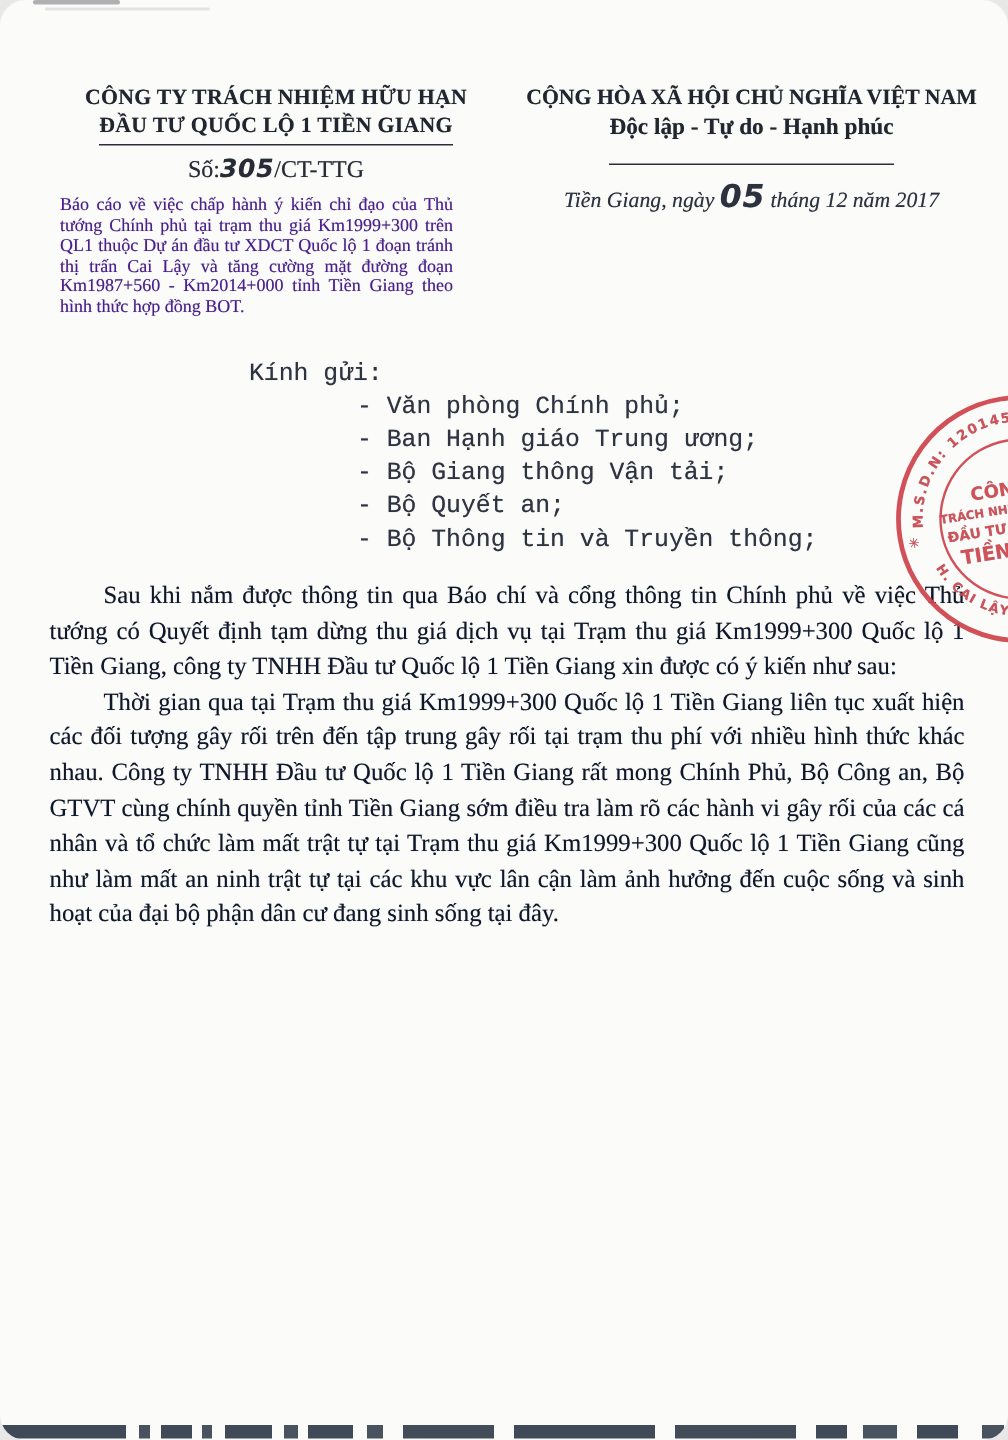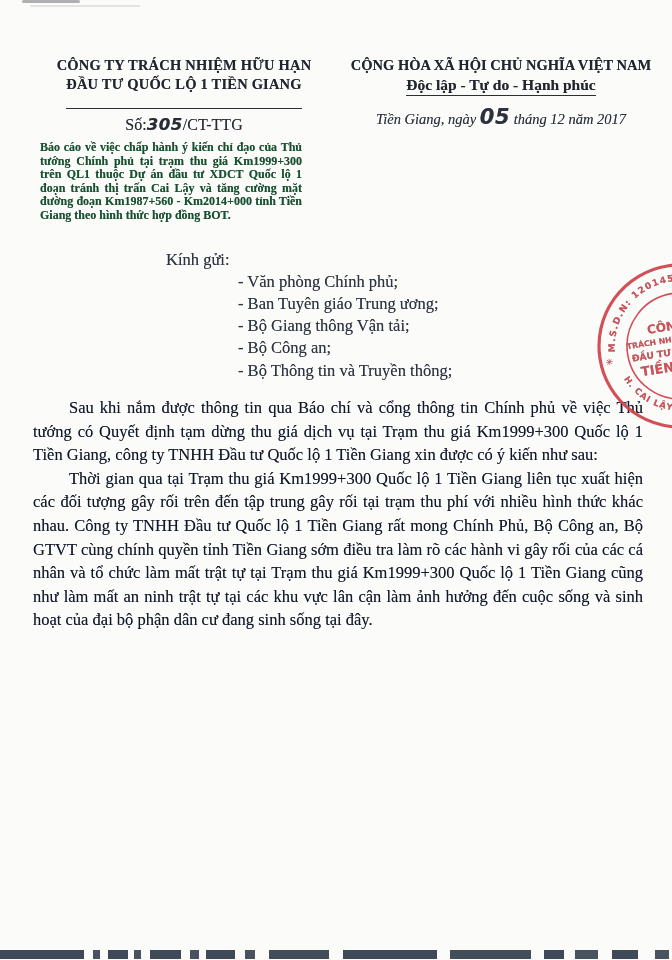--- a/index.html
+++ b/index.html
@@ -6,45 +6,46 @@
   html,body { background:#e8e8e8; }
   .page {
     position:relative;
     width:672px; height:960px;
     margin:0 auto;
     background:#fbfbf9;
     overflow:hidden;
     font-family:"Liberation Serif", serif;
     color:#2d3340;
     text-shadow:0 0 .5px rgba(45,51,64,.55);
+    border-radius:17px;
   }
   
   .smudge { position:absolute; left:22px; top:0; width:58px; height:3px;
     background:rgba(70,72,78,.42); border-radius:2px; }
   .smudge2 { position:absolute; left:30px; top:5px; width:110px; height:2px;
     background:rgba(120,122,128,.18); border-radius:2px; }
 
   .header { display:flex; padding-top:56px; }
   .header-left { width:308px; margin-left:30px; text-align:center; }
   .header-right { flex:1; text-align:center; padding-right:8px; }
 
   .org-line { font-weight:bold; font-size:14.5px; line-height:19px; color:#21252e; letter-spacing:.2px; }
-  .u1 { display:inline-block; border-bottom:1.6px solid #2a2e38; padding-bottom:14px; }
+  .u1 { display:inline-block; border-bottom:1.6px solid #2a2e38; padding-bottom:2px; }
   .doc-no { margin-top:6px; font-size:16px; color:#262b36; }
   .hand { font-family:"DejaVu Sans", sans-serif; font-style:italic; font-weight:600; font-size:1.04em; letter-spacing:.5px; }
   .subject { margin:7px 4px 0 10px; width:262px; font-size:12px; line-height:13.6px;
-    text-align:justify; color:#14532d;font-weight:bold; }
+    text-align:justify; color:#4c1d95; }
 
   .nat-line1 { font-weight:bold; font-size:14.5px; line-height:19px; color:#21252e;font-family:Liberation Serif, serif; }
   .nat-line2 { font-weight:bold; font-size:15.5px; line-height:20px; color:#21252e; }
-  .u2 { display:inline-block; border-bottom:1.6px solid #2a2e38; padding-bottom:0; }
+  .u2 { display:inline-block; border-bottom:1.6px solid #2a2e38; padding-bottom:14px; }
   .date-line { margin-top:9px; font-style:italic; font-size:14.5px; color:#2c313e; }
   .date-line .hand { font-size:21px; }
 
-  .recipients { margin-top:26px; font-size:16.5px; }
+  .recipients { margin-top:26px; font-size:16.5px;font-family:Liberation Mono, monospace; }
   .salutation { margin-left:166px; line-height:22px; }
   .rec-list { list-style:none; margin-left:238px; }
   .rec-list li { line-height:22.3px; }
 
   .letter-body { margin-top:14px; padding:0 29px 0 33px; }
   .letter-body p { font-size:16.5px; line-height:23.6px; text-align:justify;
     text-indent:36px; color:#0f172a; }
 
   
   .stamp { position:absolute; top:257px; right:-97px; width:178px; height:178px;
@@ -90,23 +91,23 @@
       <div class="nat-line1">CỘNG HÒA XÃ HỘI CHỦ NGHĨA VIỆT NAM</div>
       <div class="nat-line2"><span class="u2">Độc lập - Tự do - Hạnh phúc</span></div>
       <div class="date-line"><span>Tiền Giang, ngày </span><span class="hand">05</span><span> tháng 12 năm 2017</span></div>
     </div>
   </div>
 
   <div class="recipients">
     <div class="salutation">Kính gửi:</div>
     <ul class="rec-list">
       <li>- Văn phòng Chính phủ;</li>
-      <li>- Ban Tuyên giáo Trung ương;</li>
+      <li>- Ban Hạnh giáo Trung ương;</li>
       <li>- Bộ Giang thông Vận tải;</li>
-      <li>- Bộ Công an;</li>
+      <li>- Bộ Quyết an;</li>
       <li>- Bộ Thông tin và Truyền thông;</li>
     </ul>
   </div>
 
   <div class="letter-body">
     <p>Sau khi nắm được thông tin qua Báo chí và cổng thông tin Chính phủ về việc Thủ tướng có Quyết định tạm dừng thu giá dịch vụ tại Trạm thu giá Km1999+300 Quốc lộ 1 Tiền Giang, công ty TNHH Đầu tư Quốc lộ 1 Tiền Giang xin được có ý kiến như sau:</p>
     <p>Thời gian qua tại Trạm thu giá Km1999+300 Quốc lộ 1 Tiền Giang liên tục xuất hiện các đối tượng gây rối trên đến tập trung gây rối tại trạm thu phí với nhiều hình thức khác nhau. Công ty TNHH Đầu tư Quốc lộ 1 Tiền Giang rất mong Chính Phủ, Bộ Công an, Bộ GTVT cùng chính quyền tỉnh Tiền Giang sớm điều tra làm rõ các hành vi gây rối của các cá nhân và tổ chức làm mất trật tự  tại Trạm thu giá Km1999+300 Quốc lộ 1 Tiền Giang cũng như làm mất an ninh trật tự tại các khu vực lân cận làm ảnh hưởng đến cuộc sống và sinh hoạt của đại bộ phận dân cư đang sinh sống tại đây.</p>
   </div>
 
   <svg class="stamp" viewBox="0 0 178 178" xmlns="http://www.w3.org/2000/svg">

